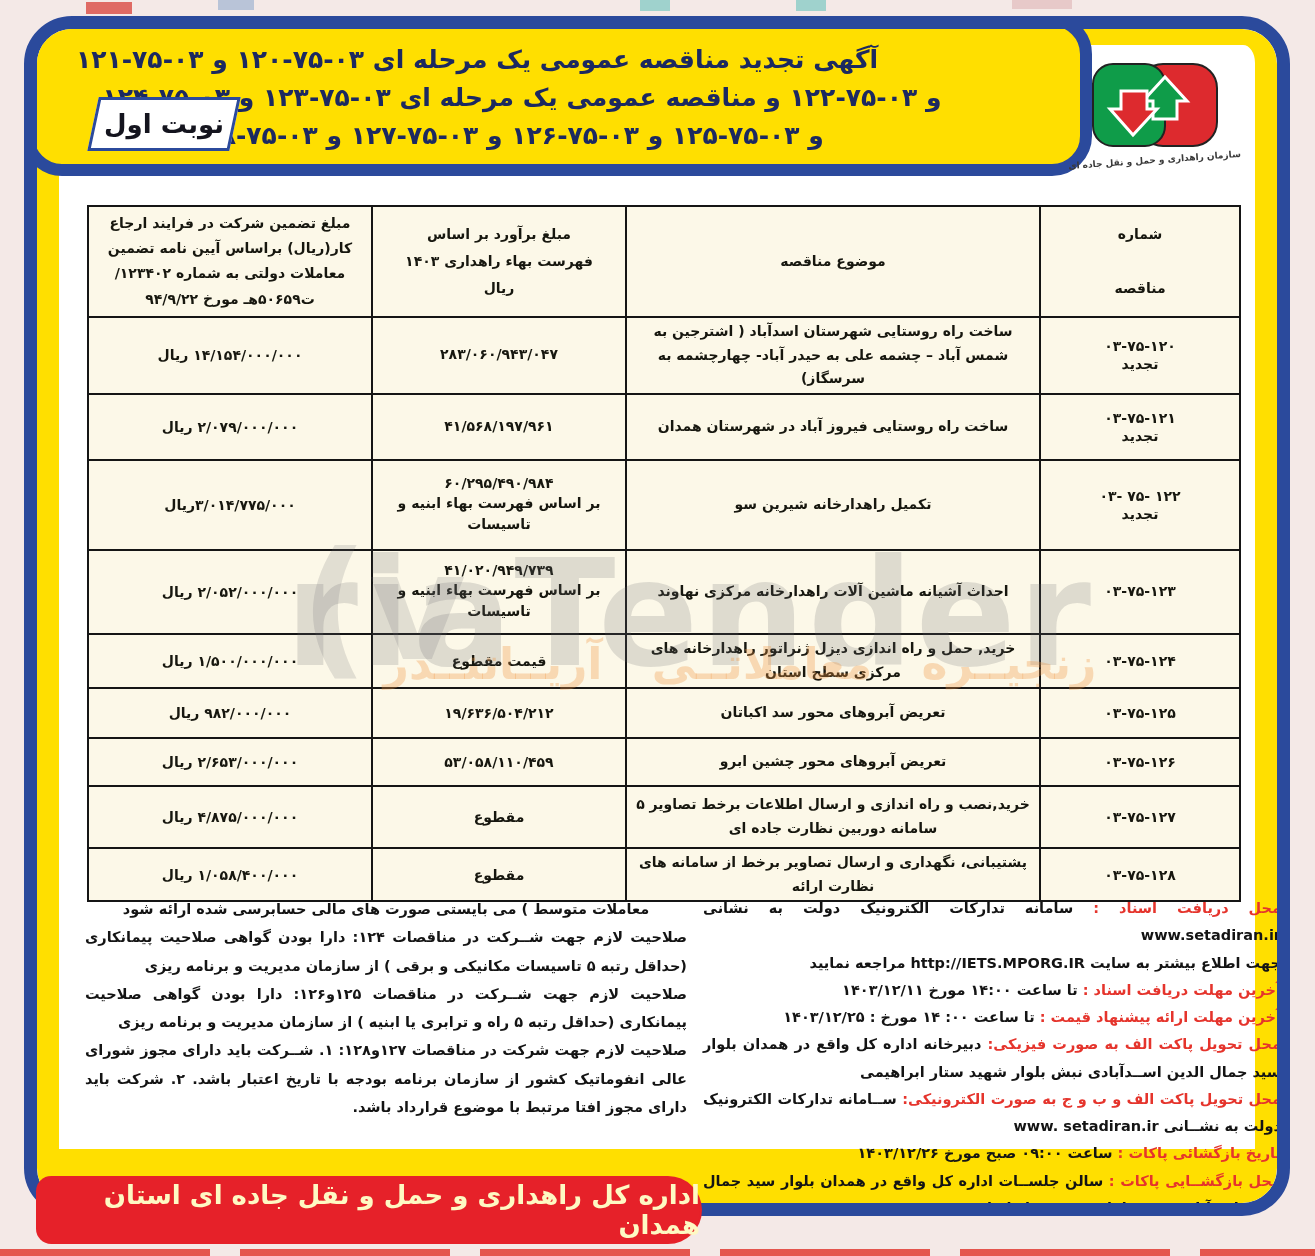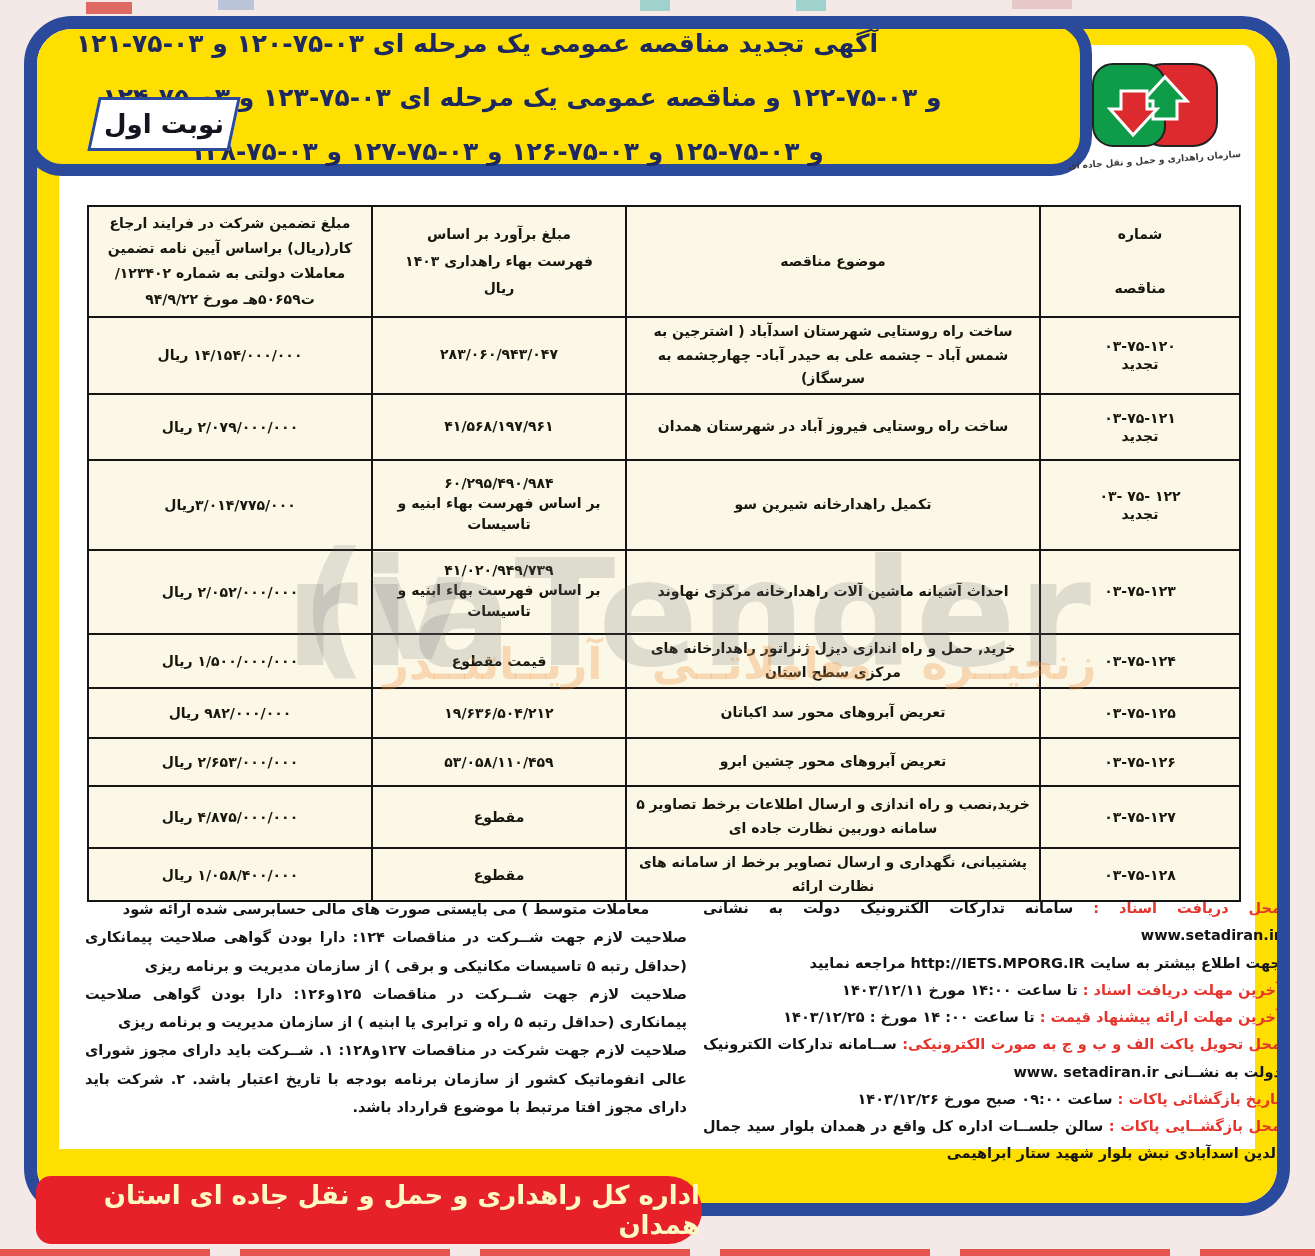--- a/index.html
+++ b/index.html
@@ -36,21 +36,21 @@
     border-bottom:54px solid #ffdf00; border-top:16px solid #ffdf00;
     border-radius:34px;
   }
 
   
   .title-band {
     position:absolute; left:-15px; top:-15px; width:1070px; height:162px;
     background:#ffdf00; border:12px solid #2b4a9c; border-radius:40px;
     z-index:3; padding:14px 30px 8px 20px;
   }
-  .title-lines { width:100%; height:100%; display:flex; flex-direction:column; justify-content:center;gap:16px; }
+  .title-lines { width:100%; height:100%; display:flex; flex-direction:column; justify-content:center; }
   .title-line {
     text-align:center; font-weight:bold; font-size:25px; line-height:38px;
     color:#1c2960; letter-spacing:-0.2px; padding-right:150px;
   }
   .title-line.l2 { padding-right:60px; }
   .title-line.l3 { padding-right:90px; }
 
   
   .badge {
     position:absolute; left:56px; top:68px; width:142px; height:54px;
@@ -274,20 +274,21 @@
       </tr>
     </tbody>
       </table>
 
     <div class="bottom-cols">
       <div class="info-col">
         <div><span class="lbl">محل دریافت اسناد :</span> <span>سامانه تدارکات الکترونیک دولت به نشانی www.setadiran.ir</span></div>
         <div><span>جهت اطلاع بیشتر به سایت http://IETS.MPORG.IR مراجعه نمایید</span></div>
         <div><span class="lbl">آخرین مهلت دریافت اسناد :</span> <span>تا ساعت ۱۴:۰۰ مورخ ۱۴۰۳/۱۲/۱۱</span></div>
         <div><span class="lbl">آخرین مهلت ارائه  پیشنهاد قیمت :</span> <span>تا ساعت ۰۰: ۱۴ مورخ : ۱۴۰۳/۱۲/۲۵</span></div>
+        <div><span class="lbl">محل تحویل پاکت الف به صورت فیزیکی:</span> <span>دبیرخانه اداره کل واقع در همدان بلوار سید جمال الدین اســدآبادی نبش بلوار شهید ستار ابراهیمی</span></div>
         <div><span class="lbl">محل تحویل پاکت الف و ب و ج به صورت الکترونیکی:</span> <span>ســامانه تدارکات الکترونیک دولت به نشــانی www. setadiran.ir</span></div>
         <div><span class="lbl">تاریخ بازگشائی پاکات :</span> <span>ساعت ۰۹:۰۰ صبح مورخ ۱۴۰۳/۱۲/۲۶</span></div>
         <div><span class="lbl">محل بازگشــایی پاکات :</span> <span>سالن جلســات اداره کل واقع در همدان بلوار سید جمال الدین اسدآبادی نبش بلوار شهید ستار ابراهیمی</span></div>
 
       </div>
       <div class="qual-col">
         <p class="qline center">معاملات متوسط ) می بایستی صورت های مالی حسابرسی شده ارائه شود</p>
         <p class="qline">صلاحیت لازم جهت شــرکت در مناقصات ۱۲۴: دارا بودن گواهی صلاحیت پیمانکاری (حداقل رتبه ۵ تاسیسات مکانیکی و برقی ) از سازمان مدیریت و برنامه ریزی</p>
         <p class="qline">صلاحیت لازم جهت شــرکت در مناقصات ۱۲۵و۱۲۶: دارا بودن گواهی صلاحیت پیمانکاری (حداقل رتبه ۵ راه و ترابری یا ابنیه ) از سازمان مدیریت و برنامه ریزی</p>
         <p class="qline">صلاحیت لازم جهت شرکت در مناقصات ۱۲۷و۱۲۸: ۱. شــرکت باید دارای مجوز شورای عالی انفوماتیک کشور از سازمان برنامه بودجه با تاریخ اعتبار باشد. ۲. شرکت باید دارای مجوز افتا مرتبط با موضوع قرارداد باشد.</p>

